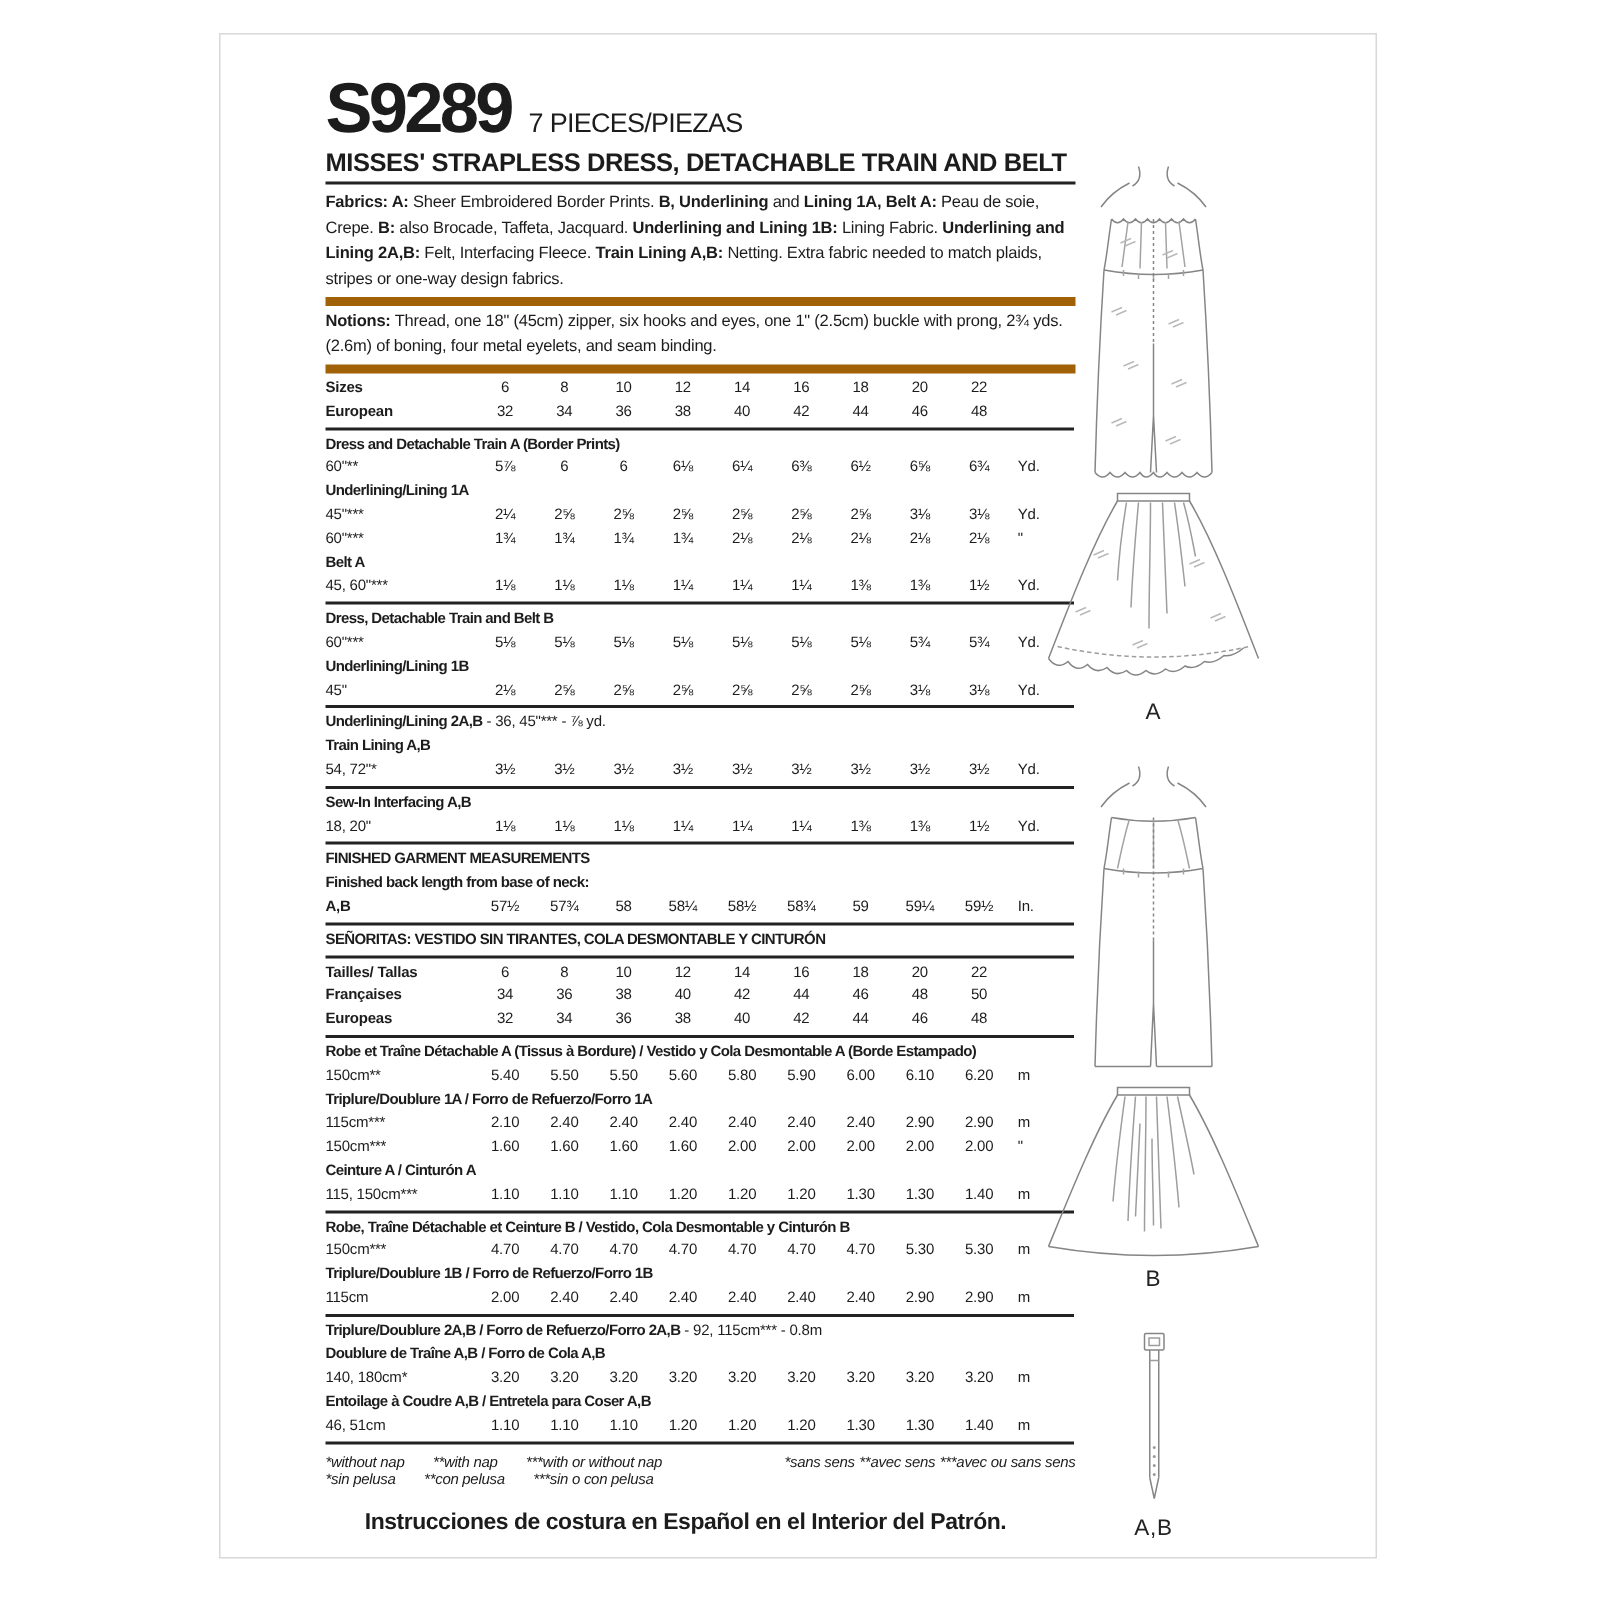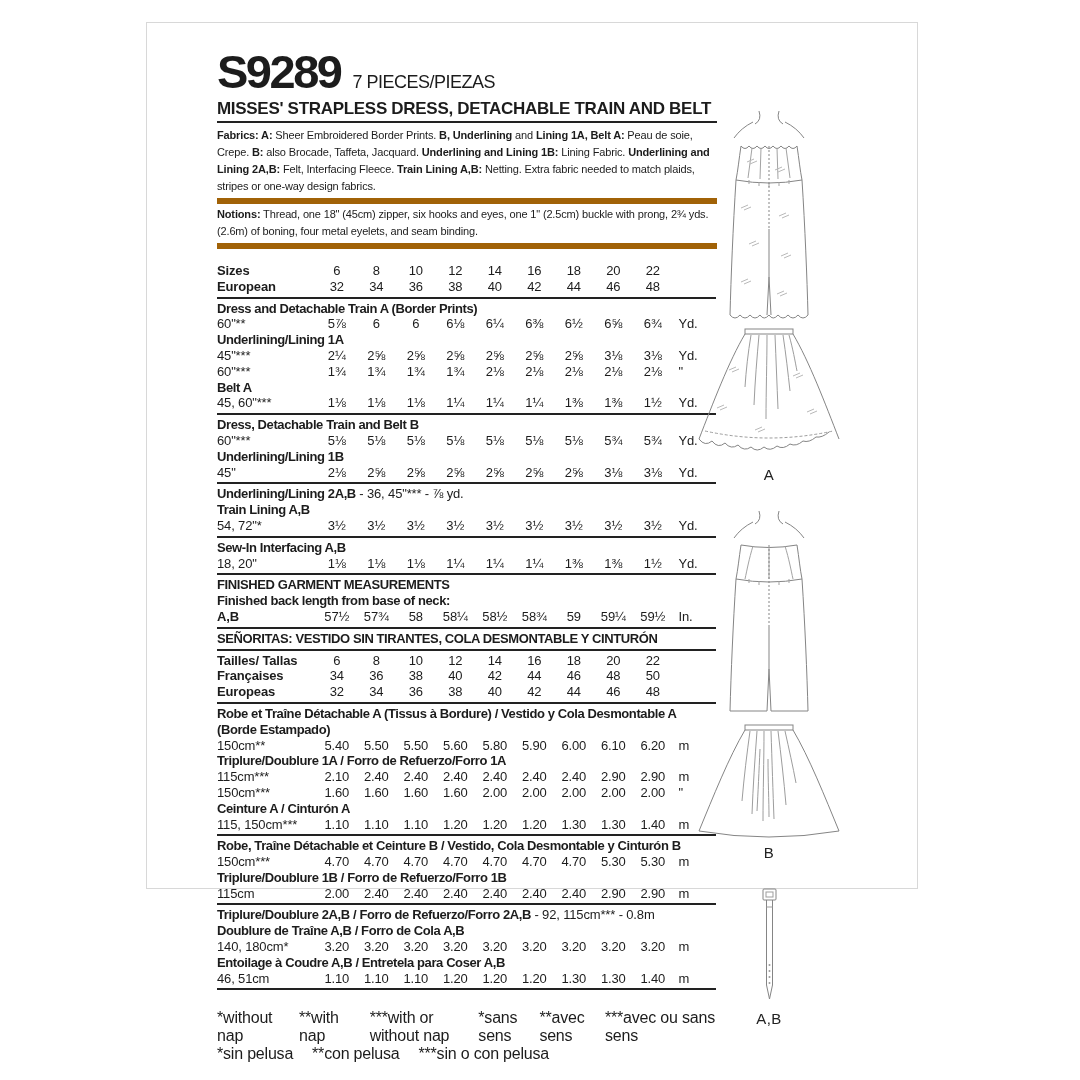--- a/index.html
+++ b/index.html
@@ -1,38 +1,38 @@
 <!DOCTYPE html>
 <html><head>
 <meta charset="utf-8">
 <style>
   html,body{margin:0;padding:0;background:#ffffff;width:1080px;height:1080px;
     font-family:"Liberation Sans","DejaVu Sans",sans-serif;color:#1c1c1c;}
-  .sheet{position:absolute;left:146px;top:22px;width:772px;height:867px;
+  .sheet{position:absolute;left:146px;top:22px;width:772px;height:1017px;
     background:#fff;border:1px solid #d8d8d8;box-sizing:border-box;padding-left:14px;}
   .textcol{position:absolute;left:70px;top:26px;width:500px;letter-spacing:-0.15px;}
   .hdr{display:flex;align-items:baseline;gap:12px;margin-bottom:4px;}
   .sku{font-size:47px;font-weight:700;letter-spacing:-2.5px;line-height:46px;}
   .pieces{font-size:18px;letter-spacing:-0.5px;}
   .gtitle{font-size:17px;font-weight:700;letter-spacing:-0.3px;
     border-bottom:2px solid #222;padding-bottom:2px;margin-bottom:2px;}
   .para{font-size:11px;line-height:17px;border-bottom:6px solid #a16207;
     padding:2px 0 3px;}
   .para .b{font-weight:700;}
   .ytable{display:grid;grid-template-columns:100px repeat(9,39.5px) 43px;
-    font-size:13px;line-height:15.8px;margin-top:14px;}
+    font-size:10px;line-height:15.8px;margin-top:2px;}
   .t-section{grid-column:1/-1;font-weight:700;letter-spacing:-0.4px;}
   .t-inline{grid-column:1/-1;}
   .t-inline .b{font-weight:700;letter-spacing:-0.4px;}
   .t-rule{grid-column:1/-1;border-top:2px solid #222;margin:2px 0;height:0;}
   .t-label{white-space:nowrap;}
   .t-label.b{font-weight:700;}
   .t-val{text-align:center;}
   .t-unit{padding-left:6px;}
-  .foot{margin-top:17px;font-size:16px;letter-spacing:-0.2px;}
+  .foot{margin-top:5px;font-size:10px;letter-spacing:-0.2px;font-style:italic;}
   .foot-row{display:flex;align-items:baseline;}
   .foot-row .grp{display:flex;gap:19px;}
   .foot-row .grp.right{margin-left:auto;gap:3px;}
   .es-note{margin-top:14px;text-align:center;font-weight:700;font-size:15.3px;
     letter-spacing:-0.3px;width:96%;}
   .illos{position:absolute;left:532px;top:86px;width:180px;
     display:flex;flex-direction:column;align-items:center;}
   .view{display:flex;flex-direction:column;align-items:center;margin-bottom:26px;}
   .view-label{font-size:15px;color:#222;margin-top:5px;letter-spacing:0.5px;}
   svg{display:block;}

